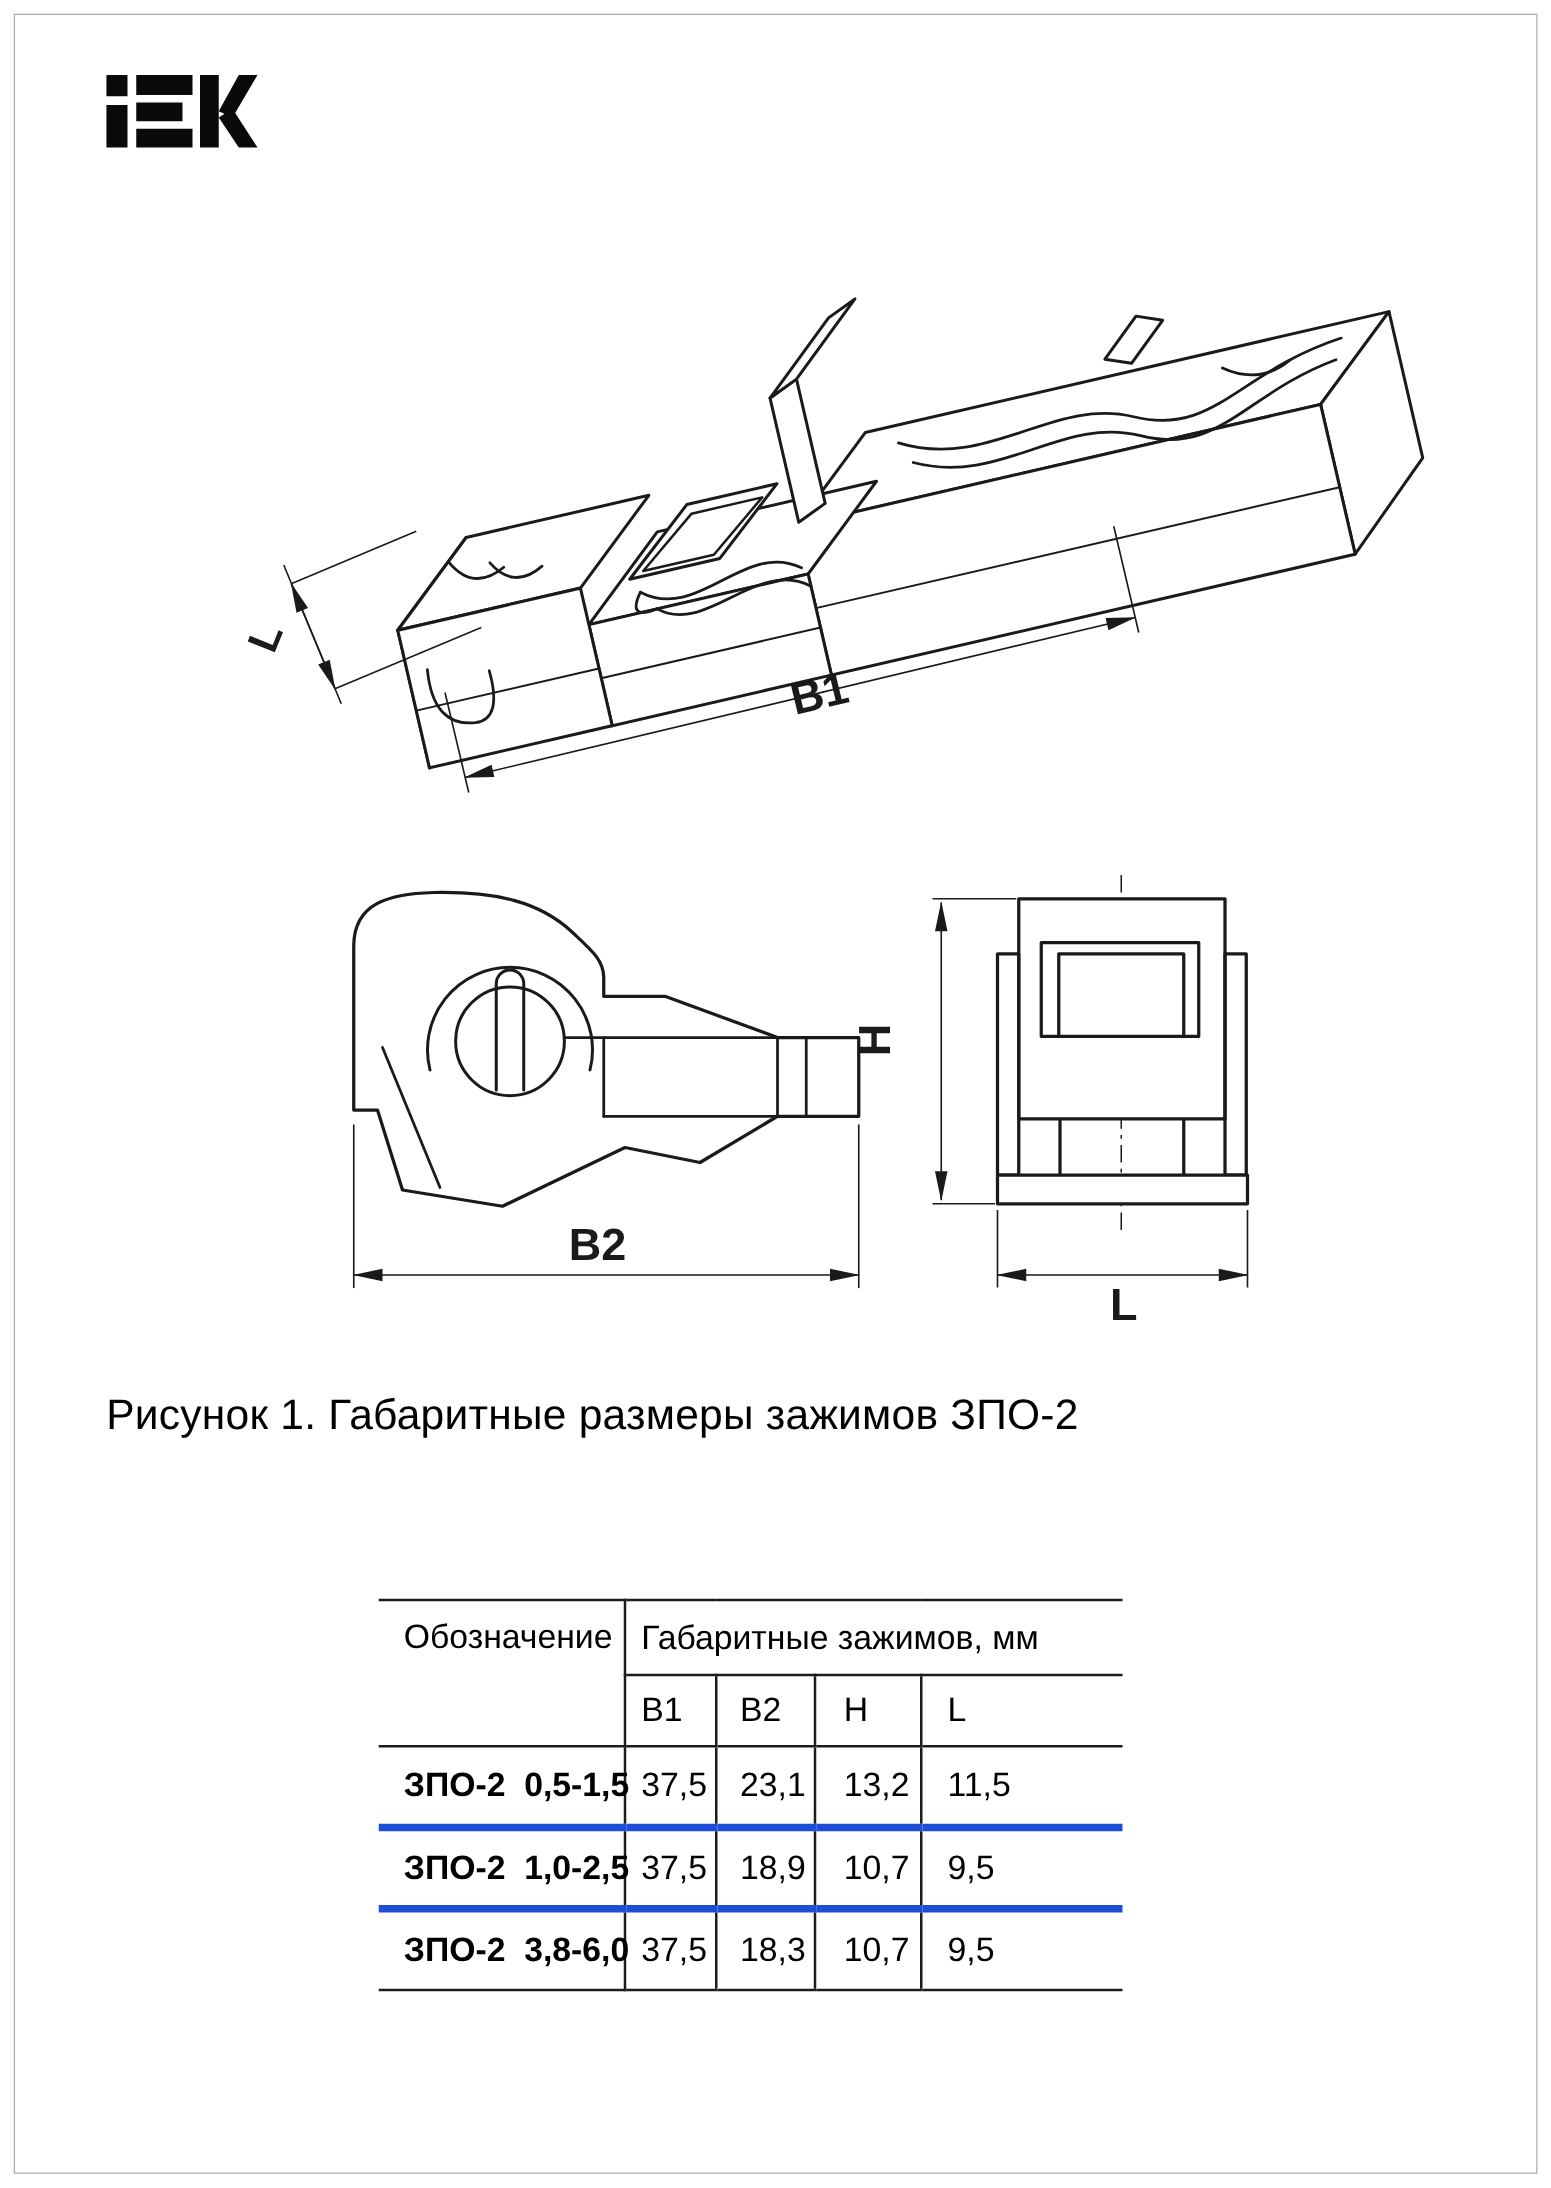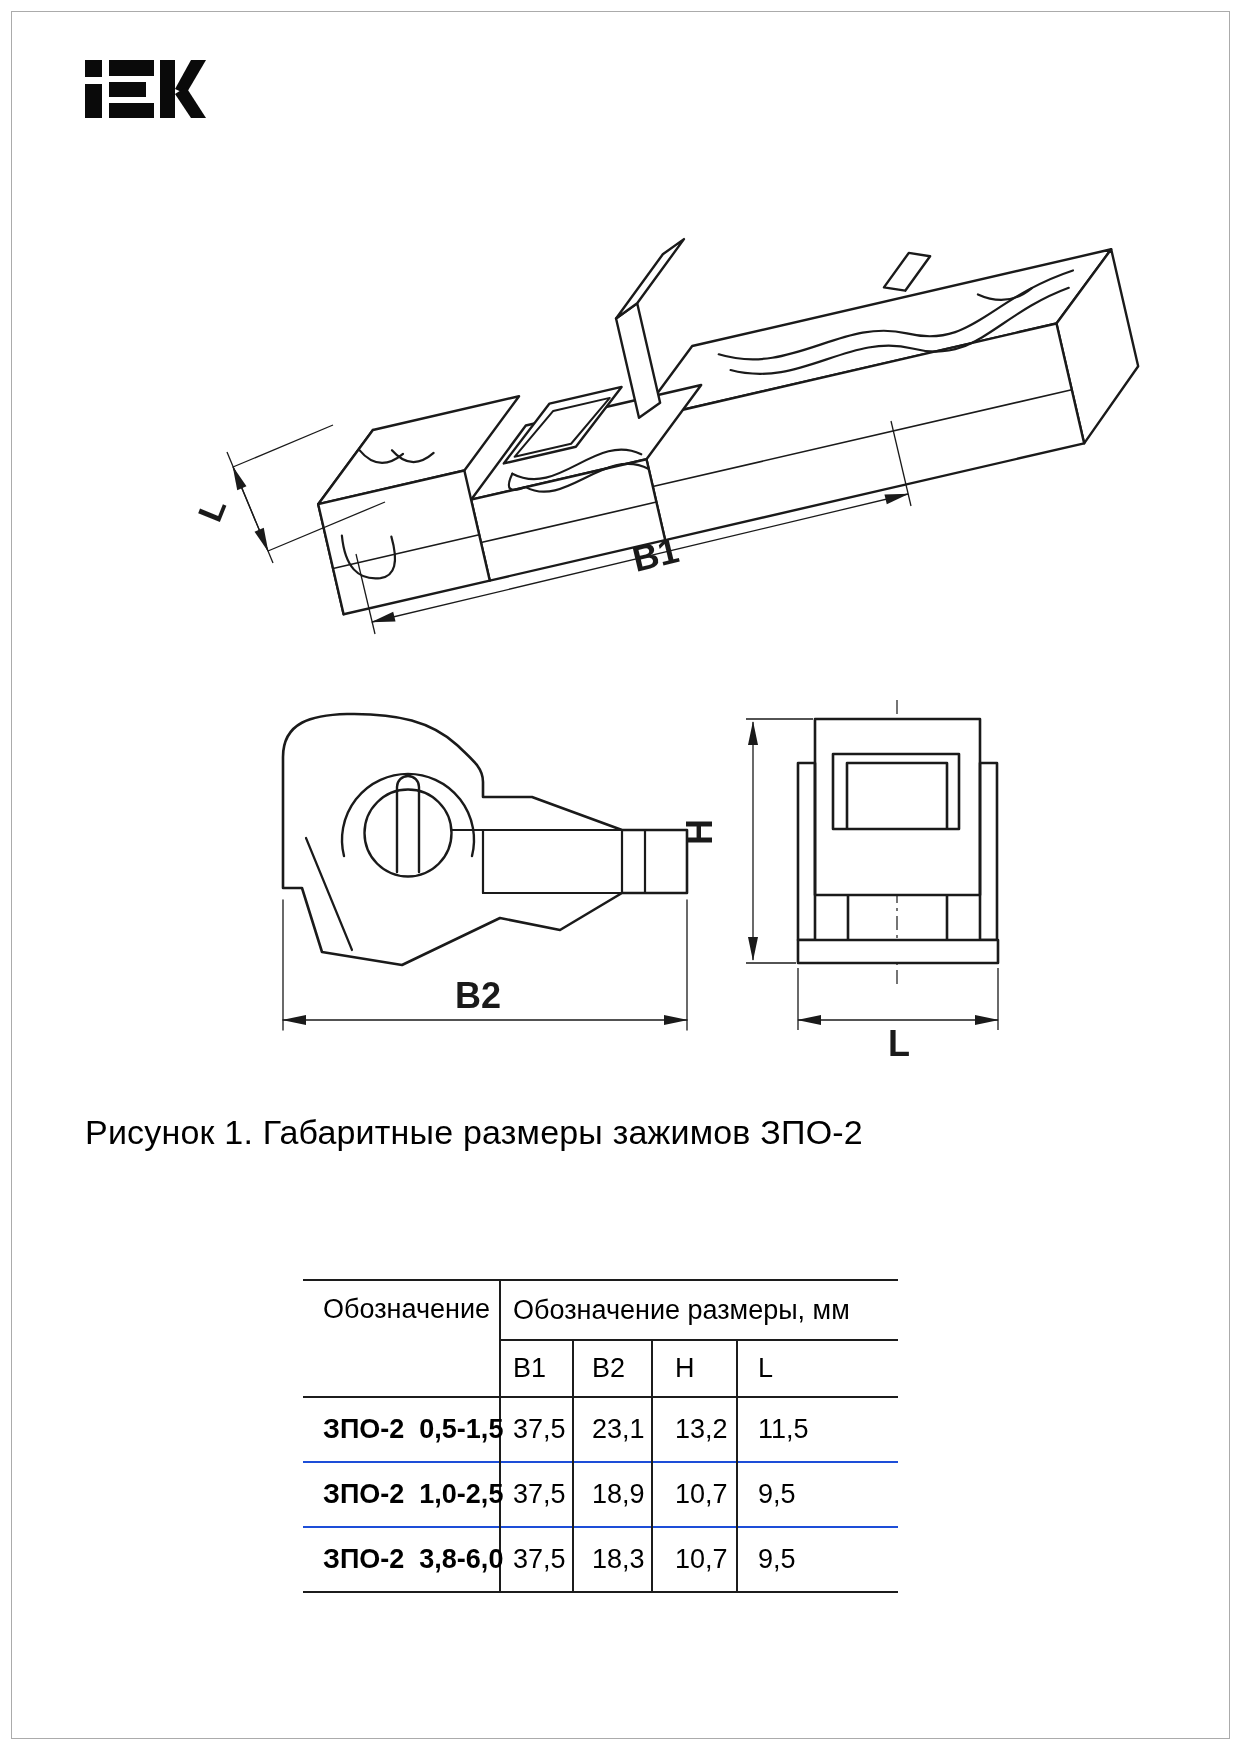--- a/index.html
+++ b/index.html
@@ -35,21 +35,21 @@
   .row-h2 { height:57px; }
   .row-d  { height:65px; }
   
   .dim-table .top-line   { border-top:2px solid #1c1c1c; }
   .dim-table .group-th   { border-bottom:2px solid #1c1c1c; }
   .dim-table .name-th    { border-right:2px solid #1c1c1c; border-bottom:2px solid #1c1c1c;
                            vertical-align:top; padding-top:13px; }
   .dim-table .sub-th     { border-bottom:2px solid #1c1c1c; }
   .dim-table .vline      { border-left:2px solid #1c1c1c; }
   .dim-table .col1-cell  { border-right:2px solid #1c1c1c;font-weight:bold; }
-  .dim-table .rsep       { border-top:2px solid #1d4ed8; }
+  .dim-table .rsep       { border-top:6px solid #1d4ed8; }
   .dim-table .blast      { border-bottom:2px solid #1c1c1c; }
 </style>
 </head>
 <body>
 
 <div class="page">
   <div class="frame"></div>
 
   <svg class="logo-svg" width="125" height="64" viewBox="0 0 125 64" role="img" aria-label="iEK">
     <g fill="#0a0a0a">
@@ -192,21 +192,21 @@
     <colgroup>
       <col style="width:197px">
         <col style="width:73px">
         <col style="width:79px">
       <col style="width:85px">
         <col style="width:161px">
     </colgroup>
     <tbody>
       <tr class="row-h1">
         <th class="c1 top-line name-th" rowspan="2">Обозначение</th>
-        <th class="c2 top-line group-th" colspan="4">Обозначение размеры, мм</th>
+        <th class="c2 top-line group-th" colspan="4">Габаритные зажимов, мм</th>
       </tr>
       <tr class="row-h2">
         <th class="c2 sub-th">B1</th>
         <th class="c3 sub-th vline">B2</th>
         <th class="c4 sub-th vline">H</th>
         <th class="c5 sub-th vline">L</th>
       </tr>
       <tr class="row-d">
         <td class="c1 col1-cell">ЗПО-2  0,5-1,5</td>
         <td class="c2">37,5</td>

